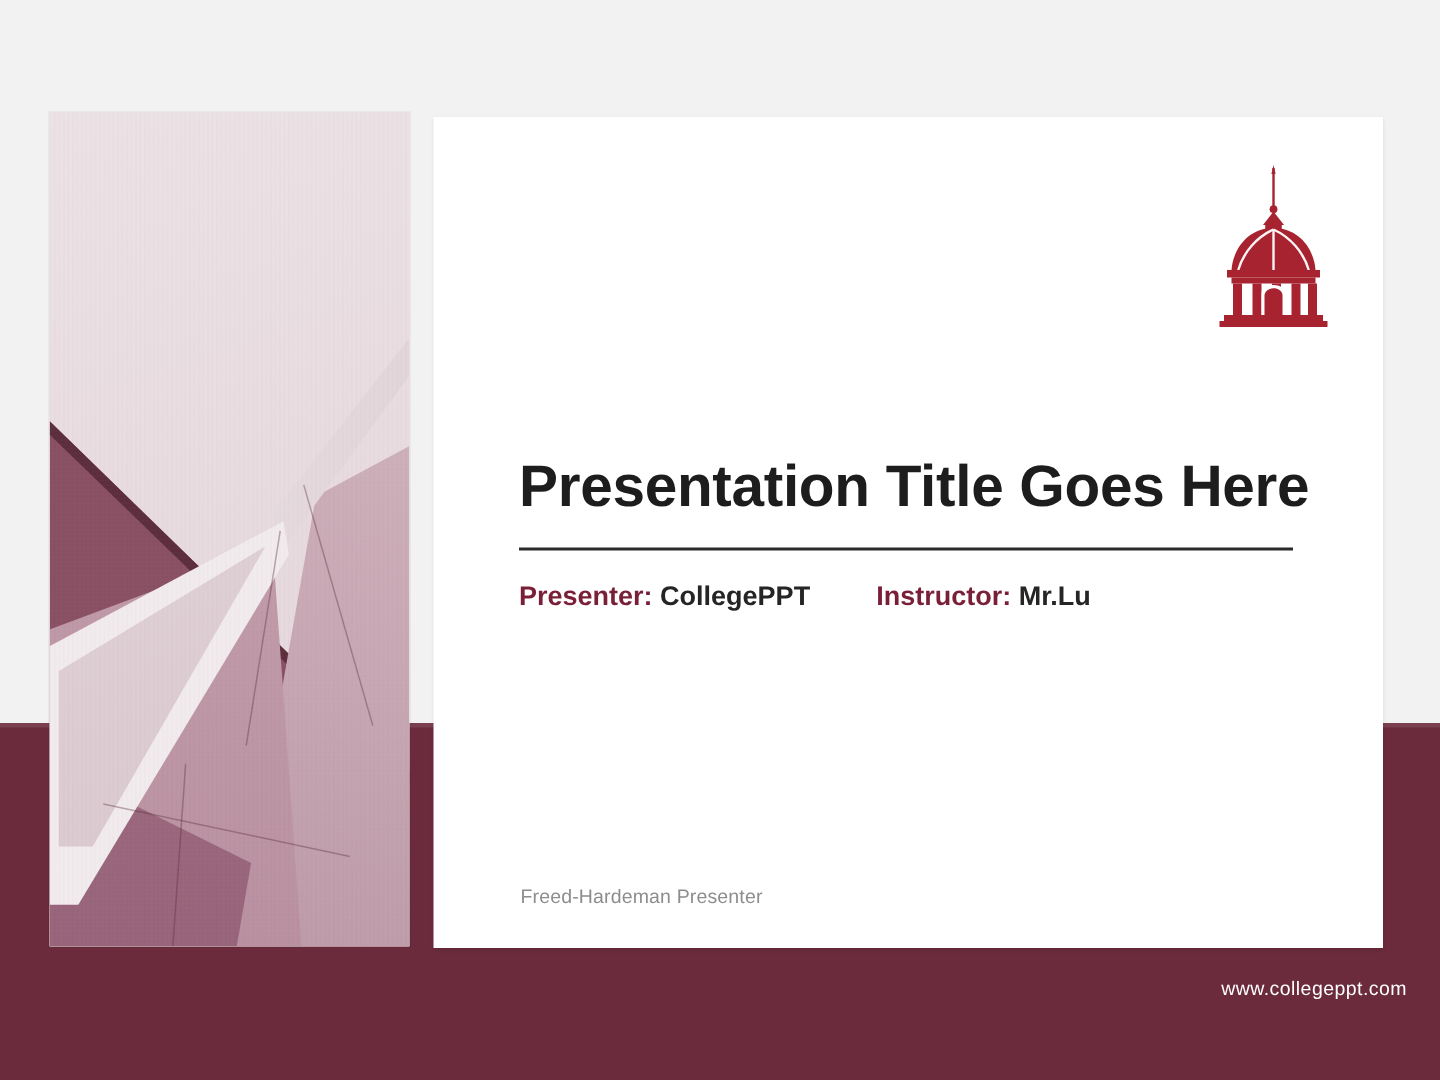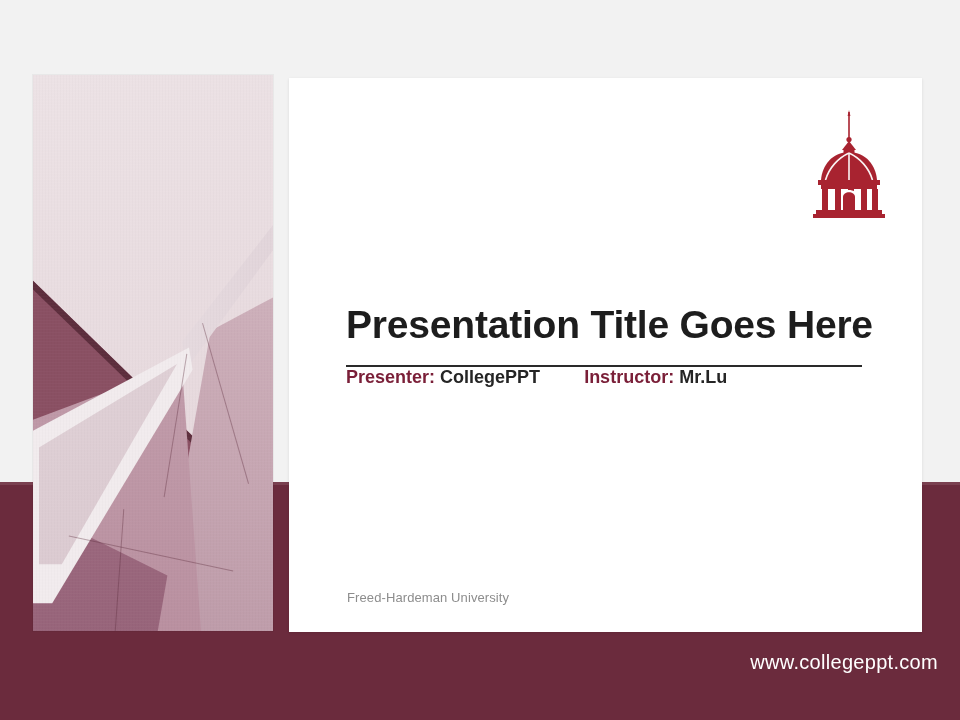--- a/index.html
+++ b/index.html
@@ -151,20 +151,21 @@
     margin: 0;
     white-space: nowrap;
   }
   #title-rule {
     margin-top: 17px;
     width: 516px;
     height: 0;
     border-top: 2px solid #2a2a2a;
   }
   #byline {
+    margin-top: 20px;
     font-size: 18px;
     font-weight: bold;
     white-space: nowrap;
   }
   .byline-label {
     color: #7a1f38;
   }
   .byline-value {
     color: #252525;
   }
@@ -180,21 +181,21 @@
     font-size: 13px;
     color: #8d8d8d;
     letter-spacing: 0.1px;
   }
 
   
   #footer-url {
     position: absolute;
     right: 22px;
     top: 651px;
-    font-size: 20px;
+    font-size: 13px;
     color: #ffffff;
     letter-spacing: 0.3px;
   }
 </style>
 </head>
 <body>
 
 <div id="stage">
 
   <div id="maroon-band">
@@ -272,18 +273,18 @@
 
       <div id="byline">
         <span class="byline-label">Presenter:</span>
         <span class="byline-value">CollegePPT</span>
         <span class="byline-gap"></span>
         <span class="byline-label">Instructor:</span>
         <span class="byline-value">Mr.Lu</span>
       </div>
     </div>
 
-    <div id="org-name">Freed-Hardeman University</div>
+    <div id="org-name">Freed-Hardeman Presenter</div>
   </div>
 
   <div id="footer-url">www.collegeppt.com</div>
 
 </div>
 
 </body></html>

